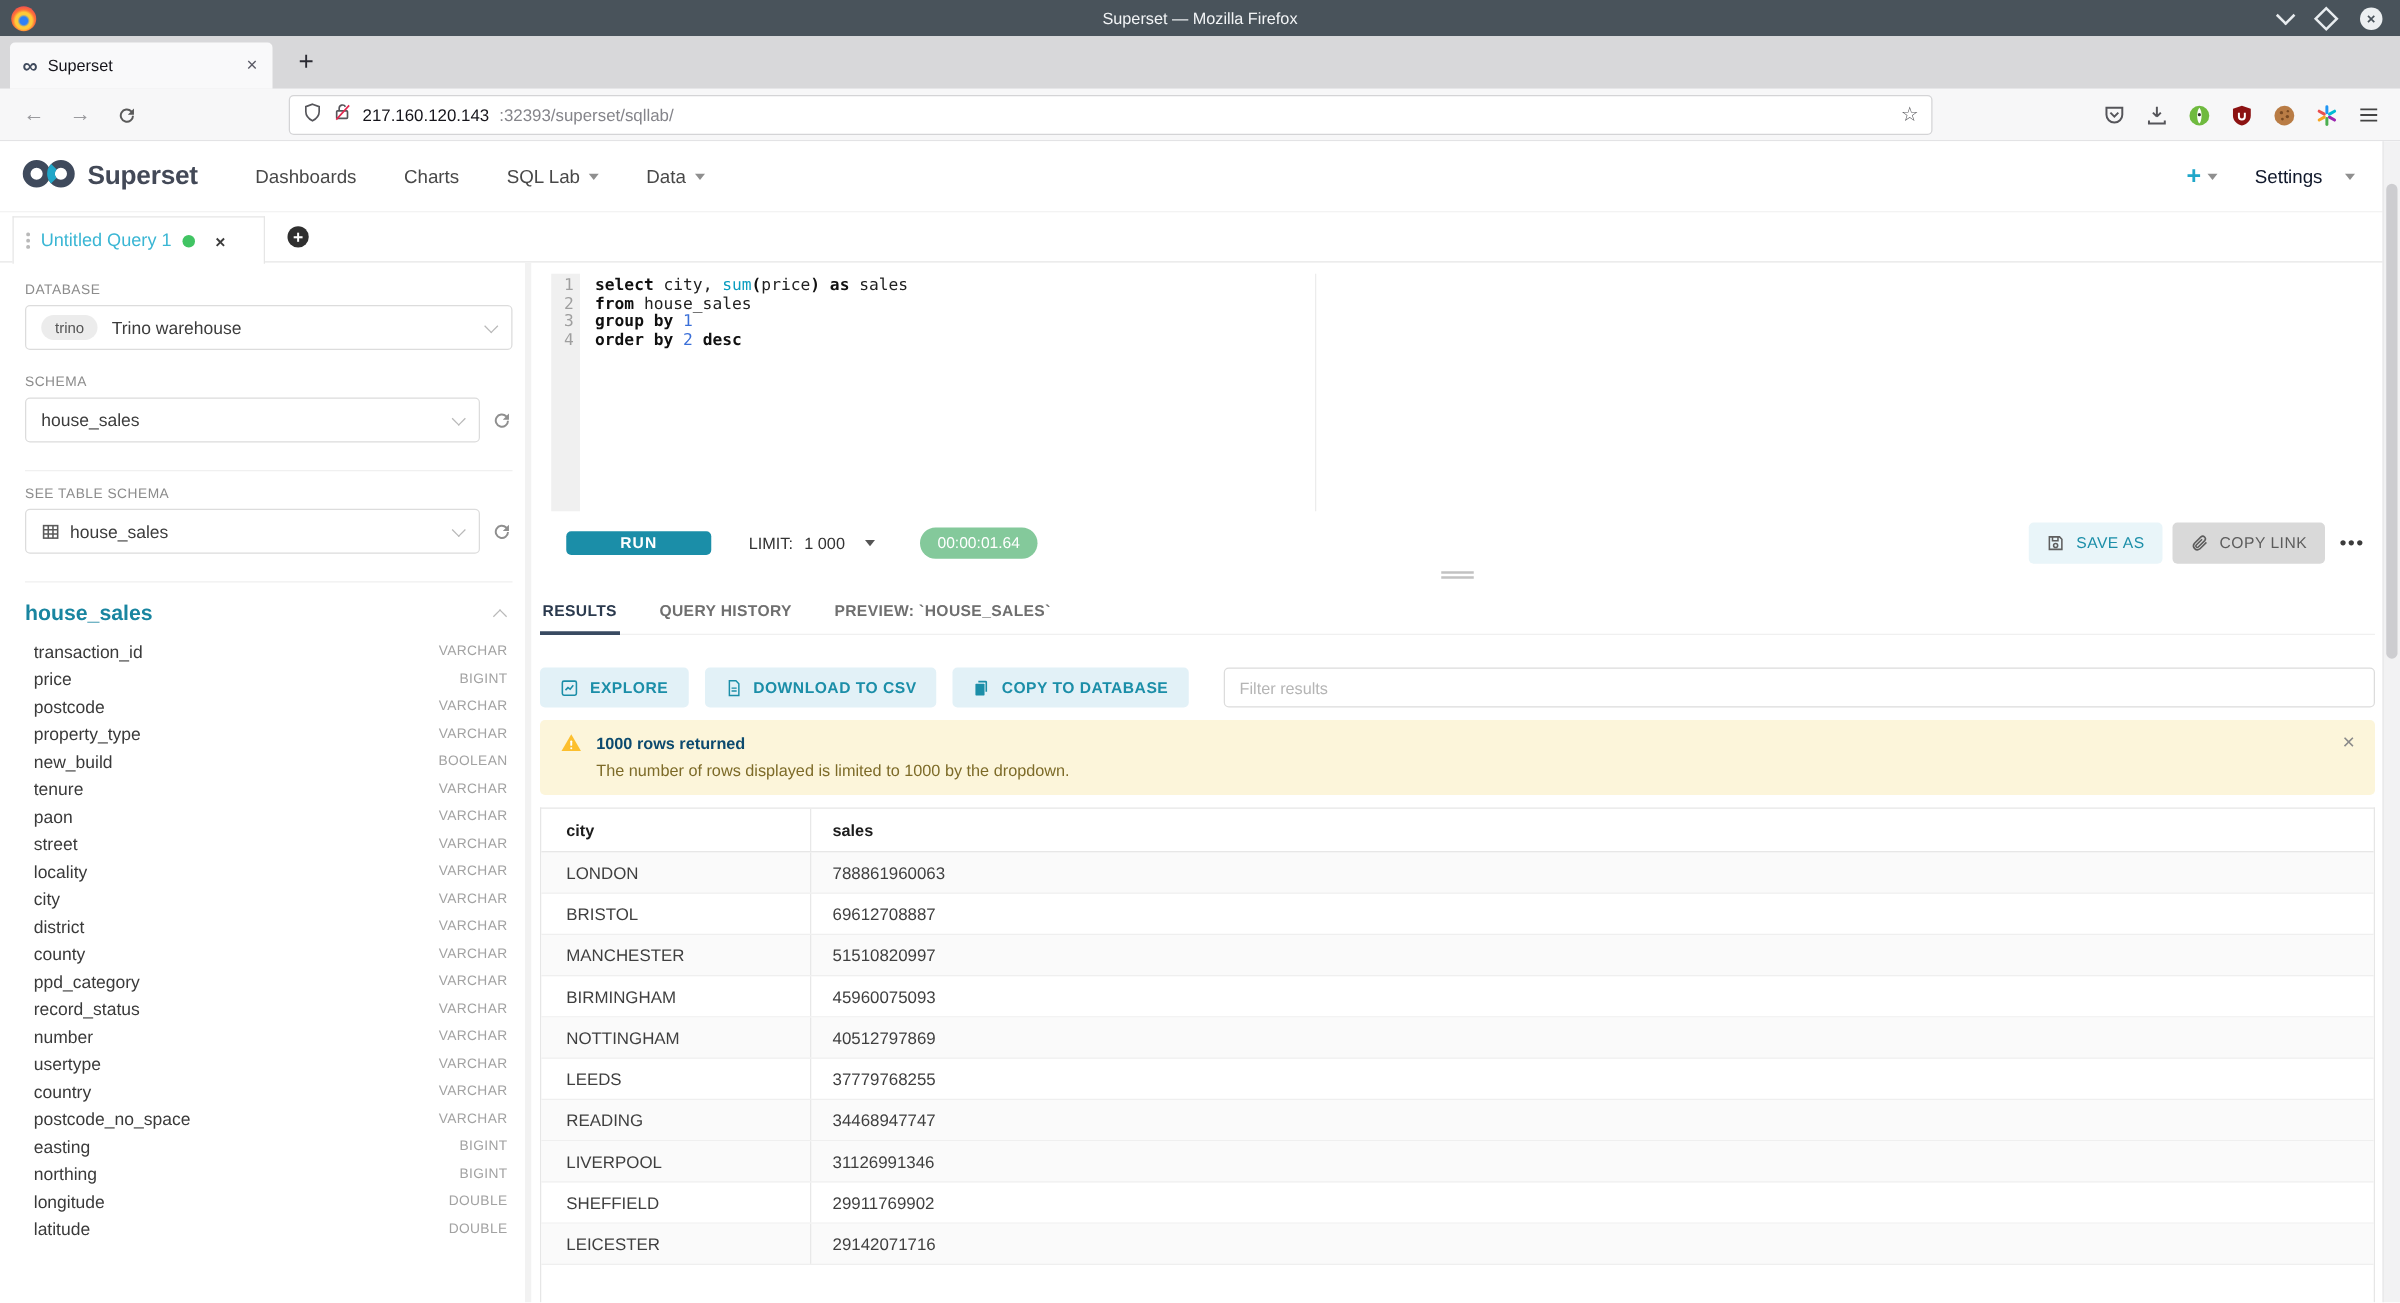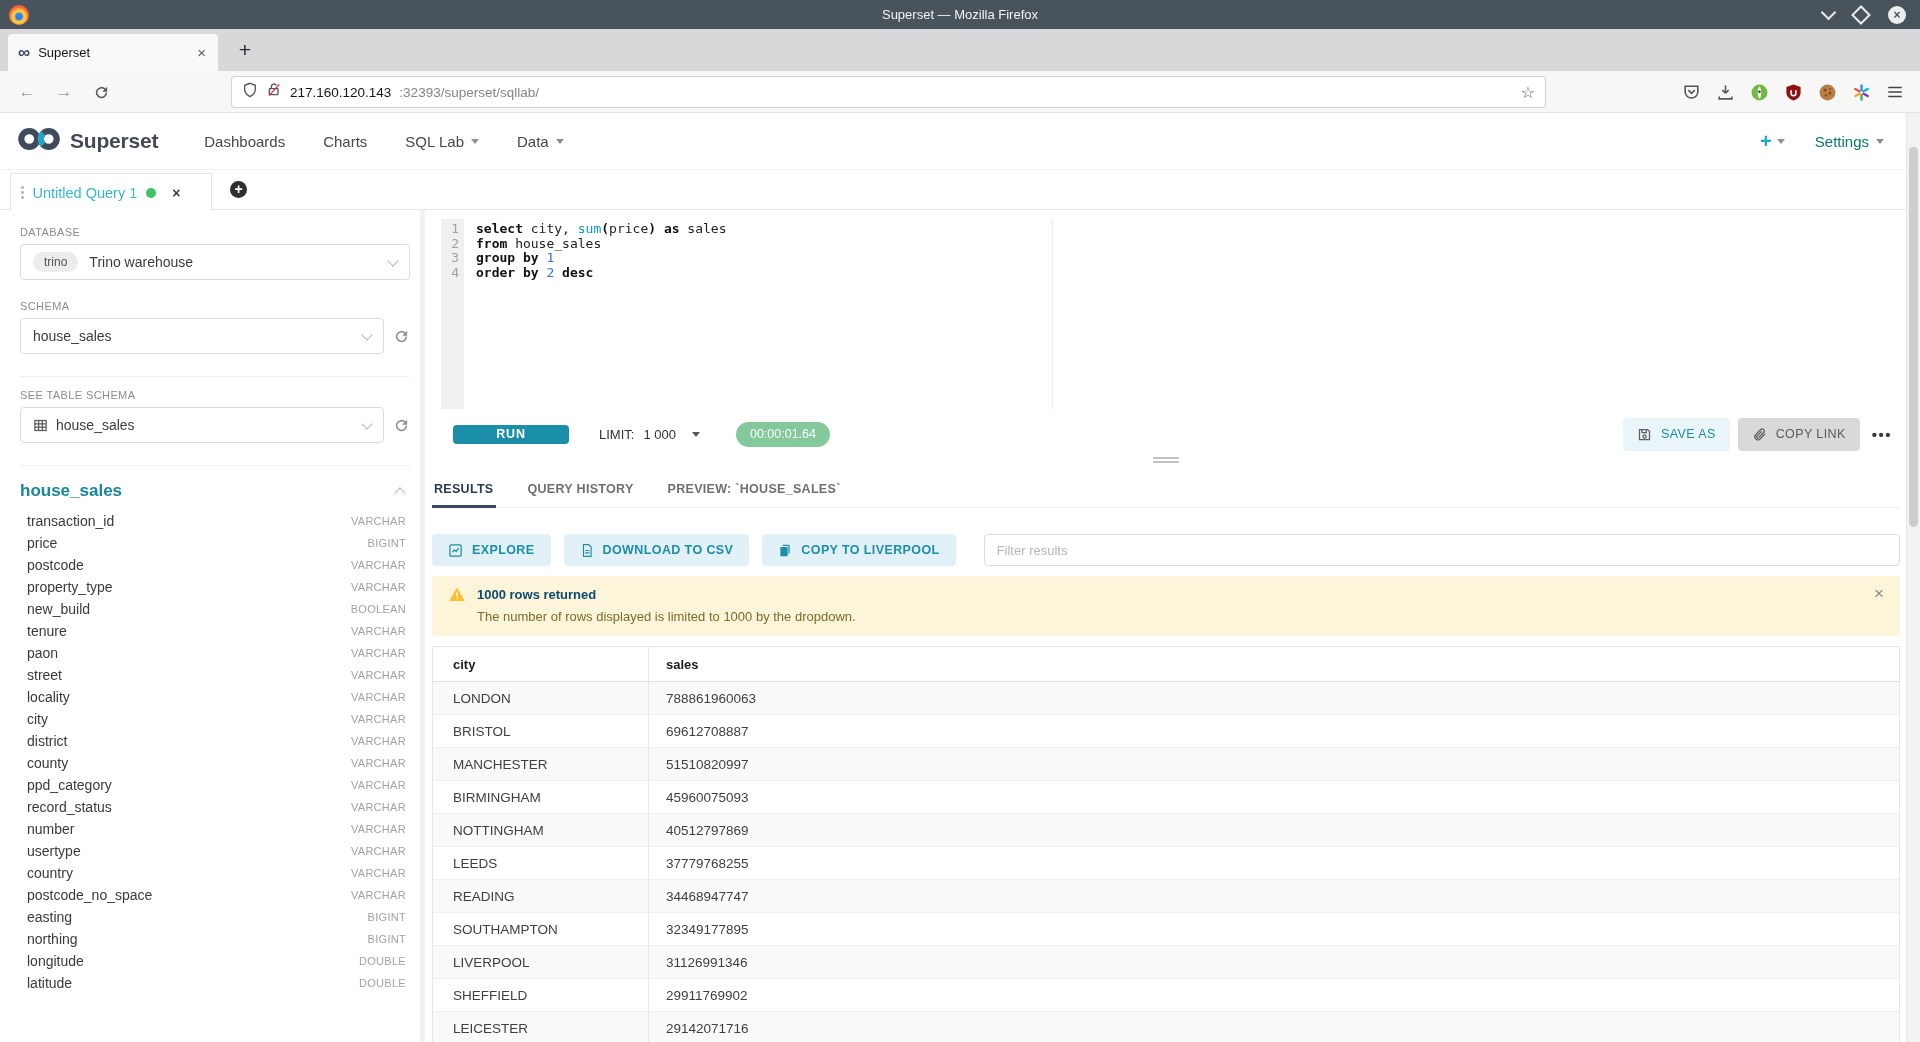--- a/index.html
+++ b/index.html
@@ -49,21 +49,21 @@
   #navbar{position:absolute;left:0;top:113px;width:1920px;height:57px;background:#fff;
           border-bottom:1px solid #f0f0f0;box-sizing:border-box;display:flex;align-items:center}
   .brand-logo{margin-left:16px}
   .brand-name{font-size:21px;font-weight:bold;color:#434957;margin-left:8px;letter-spacing:-0.2px}
   #nav-items{display:flex;align-items:center;gap:38px;margin-left:46px}
   .nav-item{display:flex;align-items:center;gap:7px;font-size:15px;color:#484848}
   .tri{width:0;height:0;border-left:4px solid transparent;border-right:4px solid transparent;
        border-top:5px solid #8f8f8f}
   .nav-right{margin-left:auto;display:flex;align-items:center;gap:30px;margin-right:36px}
   .plus-new{display:flex;align-items:center;gap:5px;font-size:20px;font-weight:bold;color:#20a7c9}
-  .settings{display:flex;align-items:center;gap:7px;font-size:15px;color:#0f766e}
+  .settings{display:flex;align-items:center;gap:18px;font-size:15px;color:#0f172a}
 
   
   #tabrow{position:absolute;left:0;top:170px;width:1920px;height:40px;background:#fff;
           border-bottom:1px solid #e6e6e6;box-sizing:border-box}
   .qtab{position:absolute;left:10px;top:3px;height:38px;width:202px;background:#fff;z-index:2;
         border:1px solid #e6e6e6;border-bottom:none;display:flex;align-items:center;
         padding:0 10px;box-sizing:border-box}
   .drag-dots{display:flex;flex-direction:column;gap:2.5px;margin-right:9px}
   .drag-dots i{width:2.5px;height:2.5px;border-radius:50%;background:#b9b9b9}
   .qtab-label{color:#3ab6d4;font-size:14.5px}
@@ -535,21 +535,21 @@
       </span>
       <span>DOWNLOAD TO CSV</span>
     </button>
     <button class="act-btn">
       <span style="display:flex">
         <svg width="14" height="15" viewBox="0 0 24 24" fill="#1b8ea8">
             <path d="M8 2h10a2 2 0 0 1 2 2v13h-2.2V4.2H8z"></path>
             <rect x="4" y="6" width="12.5" height="16" rx="1"></rect>
           </svg>
       </span>
-      <span>COPY TO LIVERPOOL</span>
+      <span>COPY TO DATABASE</span>
     </button>
     <input class="filter" placeholder="Filter results" style="">
   </div>
 
   <div class="alert">
     <div class="alert-row">
       <span style="display:flex">
         <svg width="18" height="17" viewBox="0 0 24 24">
             <path d="M12 2L1 21h22z" fill="#fcbf2e"></path>
             <rect x="10.9" y="9" width="2.2" height="6" rx="1" fill="#fff"></rect>
@@ -588,24 +588,20 @@
         <div class="c-sales">40512797869</div>
       </div>
       <div class="trow">
         <div class="c-city">LEEDS</div>
         <div class="c-sales">37779768255</div>
       </div>
       <div class="trow odd">
         <div class="c-city">READING</div>
         <div class="c-sales">34468947747</div>
       </div>
-      <div class="trow">
-        <div class="c-city">SOUTHAMPTON</div>
-        <div class="c-sales">32349177895</div>
-      </div>
       <div class="trow odd">
         <div class="c-city">LIVERPOOL</div>
         <div class="c-sales">31126991346</div>
       </div>
       <div class="trow">
         <div class="c-city">SHEFFIELD</div>
         <div class="c-sales">29911769902</div>
       </div>
       <div class="trow odd">
         <div class="c-city">LEICESTER</div>

